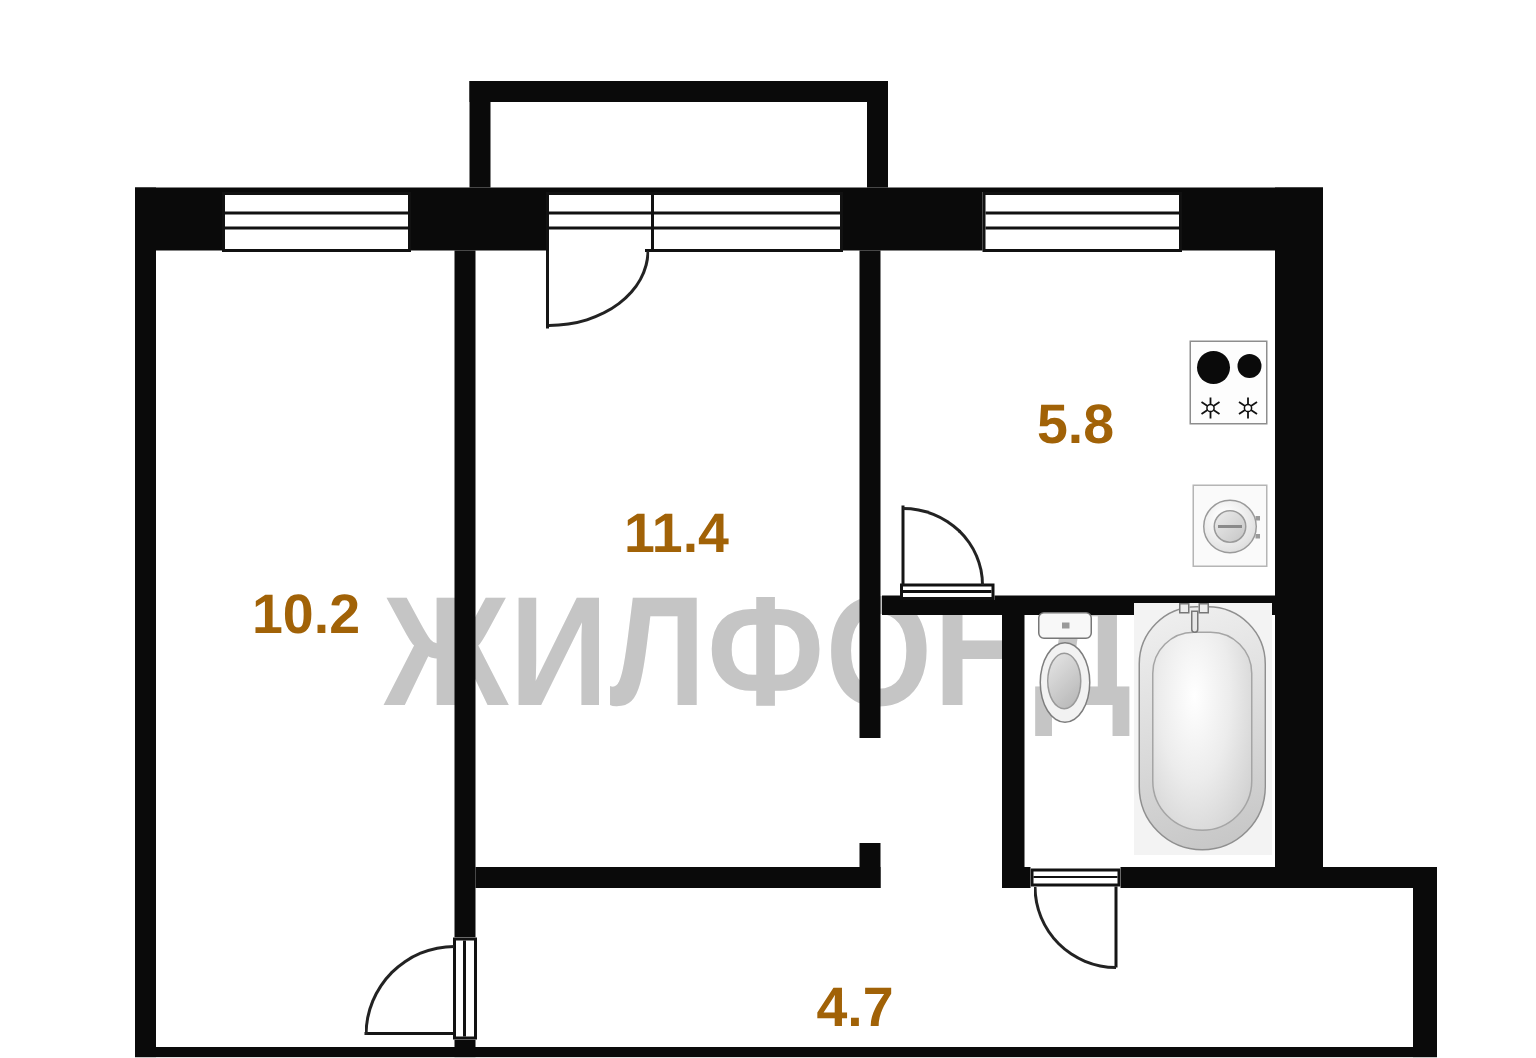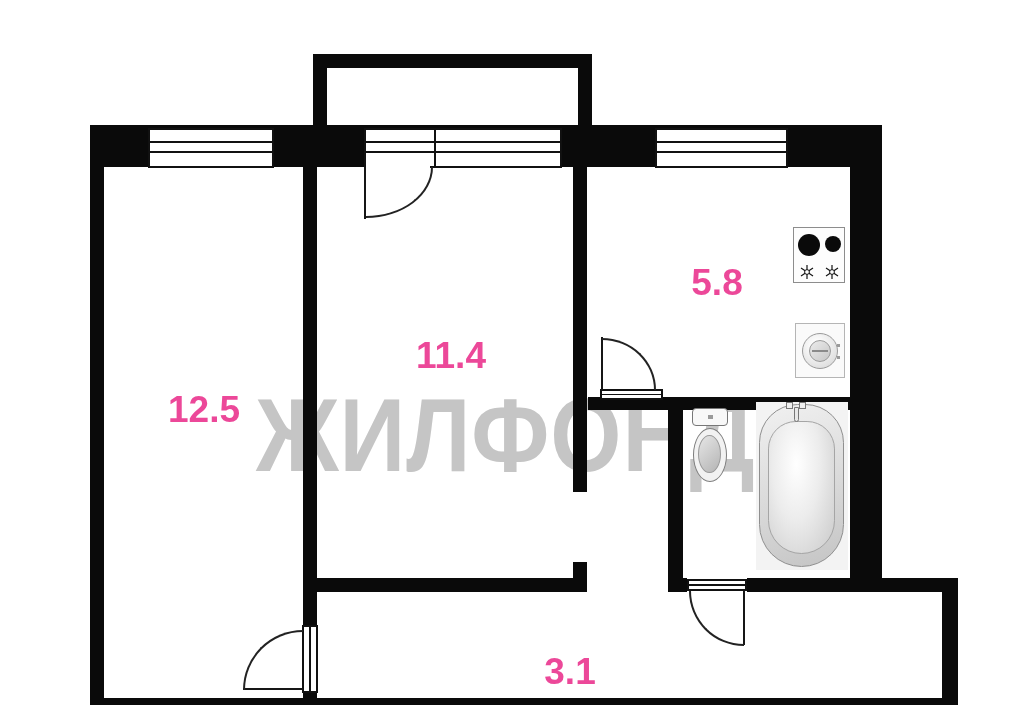--- a/index.html
+++ b/index.html
@@ -23,21 +23,21 @@
   
   .leaf{position:absolute;background:#161616;z-index:6;}
   .arc{position:absolute;z-index:6;box-sizing:border-box;}
   .arc-br{border-right:2px solid #222;border-bottom:2px solid #222;border-bottom-right-radius:100% 100%;}
   .arc-tr{border-top:2px solid #222;border-right:2px solid #222;border-top-right-radius:100% 100%;}
   .arc-bl{border-left:2px solid #222;border-bottom:2px solid #222;border-bottom-left-radius:100% 100%;}
   .arc-tl{border-left:2px solid #222;border-top:2px solid #222;border-top-left-radius:100% 100%;}
   .eraser{position:absolute;background:#fff;z-index:4;}
   
   .room-label{position:absolute;width:120px;text-align:center;z-index:7;
-    font-size:37px;font-weight:600;color:#ec4899;line-height:40px;}
+    font-size:37px;font-weight:600;color:#a16207;line-height:40px;}
   
   .fixture{position:absolute;z-index:5;}
   #stove{left:793px;top:227px;width:52px;height:56px;background:#fdfdfd;border:1.5px solid #8d8d8d;box-sizing:border-box;}
   .burner{position:absolute;border-radius:50%;background:#0a0a0a;}
   #washer{left:795px;top:323px;width:50px;height:55px;background:#fafafa;border:1.3px solid #b5b5b5;box-sizing:border-box;}
   #washer .drum{position:absolute;left:6px;top:9px;width:36px;height:36px;border-radius:50%;
      border:1.3px solid #9a9a9a;background:radial-gradient(circle at 40% 35%,#fbfbfb 20%,#e2e2e2 70%,#cfcfcf 100%);box-sizing:border-box;}
   #washer .drum-in{position:absolute;left:13px;top:16px;width:22px;height:22px;border-radius:50%;
      border:1px solid #9a9a9a;background:linear-gradient(135deg,#ececec,#c6c6c6);box-sizing:border-box;}
   #washer .dash{position:absolute;left:16px;top:26px;width:16px;height:1.5px;background:#8a8a8a;}
@@ -153,18 +153,18 @@
       <div class="in"></div>
     </div>
 
   <div class="fixture" id="tub-zone"></div>
   <div class="fixture" id="tub"></div>
   <div class="fixture" id="tub-basin"></div>
   <div class="knob" style="left:786px;top:402px;"></div>
   <div class="knob" style="left:799px;top:402px;"></div>
   <div class="fixture" id="spout"></div>
 
-  <div class="room-label" style="left:144px;top:390px;">12.5</div>
+  <div class="room-label" style="left:144px;top:390px;">10.2</div>
   <div class="room-label" style="left:391px;top:336px;">11.4</div>
   <div class="room-label" style="left:657px;top:263px;">5.8</div>
-  <div class="room-label" style="left:510px;top:652px;">3.1</div>
+  <div class="room-label" style="left:510px;top:652px;">4.7</div>
 
 </div>
 
 </body></html>

